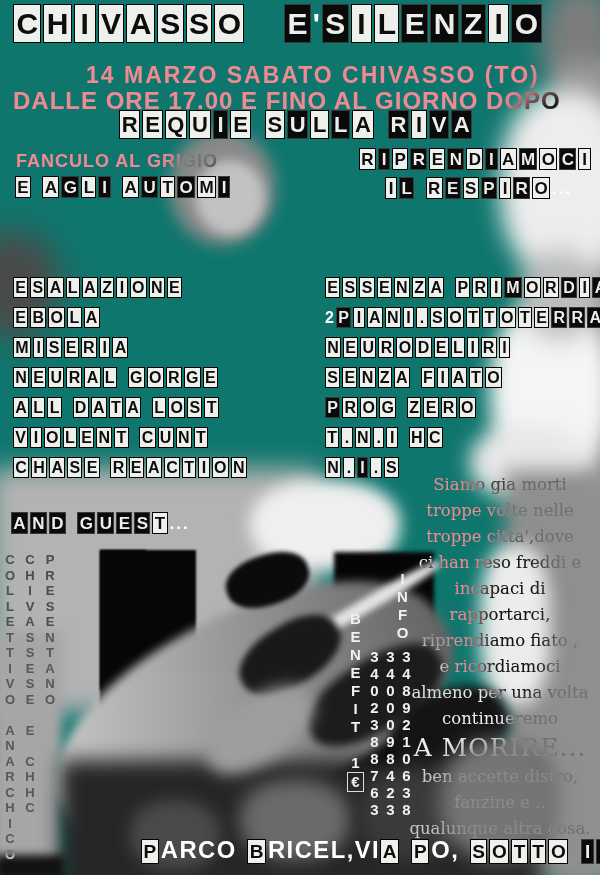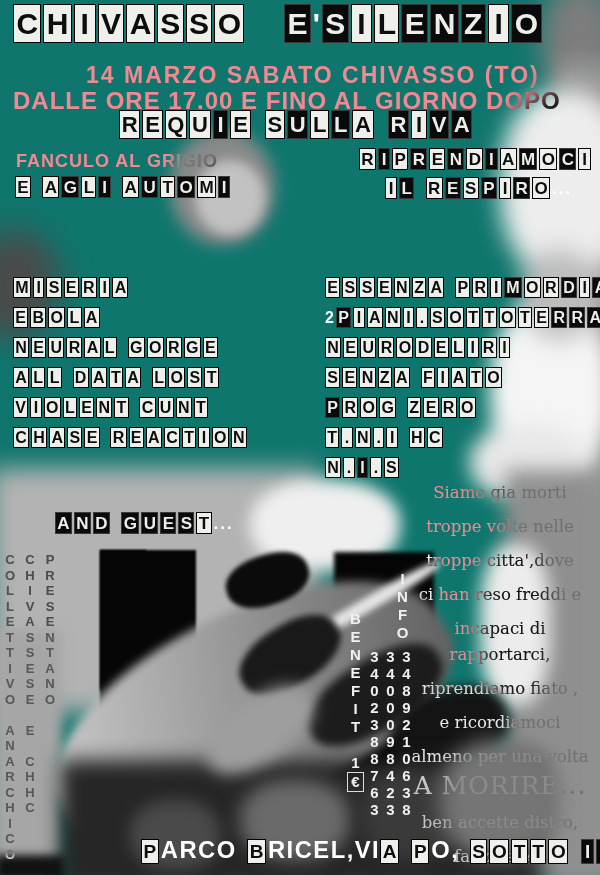--- a/index.html
+++ b/index.html
@@ -29,21 +29,21 @@
   .vt div{font-weight:bold;text-align:center;}
   .vdark{color:#fff;mix-blend-mode:difference;}
   .vlight{color:#f1f1ef;}
   .vt .o{border:1px solid #ddd;padding:0 1px;}
   .p15 div{height:15.5px;line-height:15.5px;font-size:13px;}
   .p17 div{height:17px;line-height:17px;font-size:15px;}
   .p18 div{height:18px;line-height:18px;font-size:15px;}
   
   .manifesto{position:absolute;left:402px;top:472px;width:196px;z-index:2;text-align:center;
              font-family:"DejaVu Serif",serif;color:#fff;mix-blend-mode:difference;}
-  .manifesto .ln div{font-size:16.5px;line-height:26px;margin-top:8px;}
+  .manifesto .ln div{font-size:16.5px;line-height:26px;}
   .manifesto .shout{font-size:25px;line-height:32px;letter-spacing:1px;}
 </style>
 </head>
 <body>
 
 <div class="poster">
 
   <div class="art">
     <div style="left:540px;top:-20px;width:80px;height:120px;background:#7d7d7d;border-radius:50%;filter:blur(14px);"></div>
     <div style="left:556px;top:60px;width:60px;height:820px;background:#969696;filter:blur(10px);"></div>
@@ -84,38 +84,39 @@
   <div class="plain" style="left:13px;top:87px;font-size:24px;letter-spacing:1px;">DALLE ORE 17.00 E FINO AL GIORNO DOPO</div>
 
   <div class="txt bxl sz-banner" style="left:118px;top:110px;"><span class="bx">R</span><span class="bx">E</span><span class="bx">Q</span><span class="bx">U</span><span class="bx b">I</span><span class="bx">E</span><span class="sp"></span><span class="bx">S</span><span class="bx b">U</span><span class="bx">L</span><span class="bx b">L</span><span class="bx">A</span><span class="sp"></span><span class="bx b">R</span><span class="bx">I</span><span class="bx b">V</span><span class="bx b">A</span></div>
 
   <div class="plain" style="left:16px;top:151px;font-size:18px;letter-spacing:1px;">FANCULO AL GRIGIO</div>
   <div class="txt bxl sz-slogan" style="left:14px;top:176px;"><span class="bx">E</span><span class="sp"></span><span class="bx">A</span><span class="bx b">G</span><span class="bx">L</span><span class="bx b">I</span><span class="sp"></span><span class="bx">A</span><span class="bx b">U</span><span class="bx">T</span><span class="bx b">O</span><span class="bx">M</span><span class="bx b">I</span></div>
   <div class="txt bxl sz-slogan" style="left:358px;top:148px;"><span class="bx">R</span><span class="bx b">I</span><span class="bx">P</span><span class="bx b">R</span><span class="bx">E</span><span class="bx b">N</span><span class="bx">D</span><span class="bx b">I</span><span class="bx">A</span><span class="bx b">M</span><span class="bx">O</span><span class="bx b">C</span><span class="bx">I</span></div>
   <div class="txt bxl sz-slogan" style="left:384px;top:177px;"><span class="bx">I</span><span class="bx b">L</span><span class="sp"></span><span class="bx">R</span><span class="bx b">E</span><span class="bx">S</span><span class="bx b">P</span><span class="bx">I</span><span class="bx b">R</span><span class="bx">O</span><span class="pl">.</span><span class="pl">.</span><span class="pl">.</span></div>
 
   <div class="bandlist sz-band" style="left:12px;top:277px;">
+      <div class="bandrow bxl"><span class="bx">E</span><span class="bx">S</span><span class="bx">A</span><span class="bx">L</span><span class="bx">A</span><span class="bx">Z</span><span class="bx">I</span><span class="bx">O</span><span class="bx">N</span><span class="bx">E</span></div>
+      <div class="bandrow bxl"><span class="bx">E</span><span class="bx">B</span><span class="bx">O</span><span class="bx">L</span><span class="bx">A</span></div>
       <div class="bandrow bxl"><span class="bx">M</span><span class="bx">I</span><span class="bx">S</span><span class="bx">E</span><span class="bx">R</span><span class="bx">I</span><span class="bx">A</span></div>
-      <div class="bandrow bxl"><span class="bx">E</span><span class="bx">B</span><span class="bx">O</span><span class="bx">L</span><span class="bx">A</span></div>
       <div class="bandrow bxl"><span class="bx">N</span><span class="bx">E</span><span class="bx">U</span><span class="bx">R</span><span class="bx">A</span><span class="bx">L</span><span class="sp"></span><span class="bx">G</span><span class="bx">O</span><span class="bx">R</span><span class="bx">G</span><span class="bx">E</span></div>
       <div class="bandrow bxl"><span class="bx">A</span><span class="bx">L</span><span class="bx">L</span><span class="sp"></span><span class="bx">D</span><span class="bx">A</span><span class="bx">T</span><span class="bx">A</span><span class="sp"></span><span class="bx">L</span><span class="bx">O</span><span class="bx">S</span><span class="bx">T</span></div>
       <div class="bandrow bxl"><span class="bx">V</span><span class="bx">I</span><span class="bx">O</span><span class="bx">L</span><span class="bx">E</span><span class="bx">N</span><span class="bx">T</span><span class="sp"></span><span class="bx">C</span><span class="bx">U</span><span class="bx">N</span><span class="bx">T</span></div>
       <div class="bandrow bxl"><span class="bx">C</span><span class="bx">H</span><span class="bx">A</span><span class="bx">S</span><span class="bx">E</span><span class="sp"></span><span class="bx">R</span><span class="bx">E</span><span class="bx">A</span><span class="bx">C</span><span class="bx">T</span><span class="bx">I</span><span class="bx">O</span><span class="bx">N</span></div>
     </div>
   <div class="bandlist sz-band" style="left:324px;top:277px;">
       <div class="bandrow bxl"><span class="bx">E</span><span class="bx">S</span><span class="bx">S</span><span class="bx">E</span><span class="bx">N</span><span class="bx">Z</span><span class="bx">A</span><span class="sp"></span><span class="bx">P</span><span class="bx">R</span><span class="bx">I</span><span class="bx b">M</span><span class="bx">O</span><span class="bx">R</span><span class="bx b">D</span><span class="bx">I</span><span class="bx b">A</span></div>
       <div class="bandrow bxl"><span class="pl">2</span><span class="bx b">P</span><span class="bx">I</span><span class="bx">A</span><span class="bx">N</span><span class="bx">I</span><span class="bx">.</span><span class="bx">S</span><span class="bx">O</span><span class="bx">T</span><span class="bx">T</span><span class="bx">O</span><span class="bx">T</span><span class="bx">E</span><span class="bx b">R</span><span class="bx b">R</span><span class="bx b">A</span></div>
       <div class="bandrow bxl"><span class="bx">N</span><span class="bx">E</span><span class="bx">U</span><span class="bx">R</span><span class="bx">O</span><span class="bx">D</span><span class="bx">E</span><span class="bx">L</span><span class="bx">I</span><span class="bx">R</span><span class="bx">I</span></div>
       <div class="bandrow bxl"><span class="bx">S</span><span class="bx">E</span><span class="bx">N</span><span class="bx">Z</span><span class="bx">A</span><span class="sp"></span><span class="bx">F</span><span class="bx">I</span><span class="bx">A</span><span class="bx">T</span><span class="bx">O</span></div>
       <div class="bandrow bxl"><span class="bx b">P</span><span class="bx">R</span><span class="bx">O</span><span class="bx">G</span><span class="sp"></span><span class="bx">Z</span><span class="bx">E</span><span class="bx">R</span><span class="bx">O</span></div>
       <div class="bandrow bxl"><span class="bx">T</span><span class="bx">.</span><span class="bx">N</span><span class="bx">.</span><span class="bx">I</span><span class="sp"></span><span class="bx">H</span><span class="bx">C</span></div>
       <div class="bandrow bxl"><span class="bx">N</span><span class="bx">.</span><span class="bx b">I</span><span class="bx">.</span><span class="bx">S</span></div>
     </div>
 
-  <div class="txt bxl sz-band" style="left:10px;top:512px;font-size:17px;margin-left:44px;"><span class="bx b">A</span><span class="bx b">N</span><span class="bx b">D</span><span class="sp"></span><span class="bx b">G</span><span class="bx b">U</span><span class="bx b">E</span><span class="bx b">S</span><span class="bx">T</span><span class="pl">.</span><span class="pl">.</span><span class="pl">.</span></div>
+  <div class="txt bxl sz-band" style="left:10px;top:512px;font-size:17px;"><span class="bx b">A</span><span class="bx b">N</span><span class="bx b">D</span><span class="sp"></span><span class="bx b">G</span><span class="bx b">U</span><span class="bx b">E</span><span class="bx b">S</span><span class="bx">T</span><span class="pl">.</span><span class="pl">.</span><span class="pl">.</span></div>
 
   <div class="vt vdark p15" style="left:2px;top:552px;width:16px;">
       <div>C</div>
       <div>O</div>
       <div>L</div>
       <div>L</div>
       <div>E</div>
       <div>T</div>
       <div>T</div>
       <div>I</div>
@@ -222,20 +223,21 @@
   <div class="manifesto">
     <div class="ln">
         <div>Siamo gia morti</div>
         <div>troppe volte nelle</div>
         <div>troppe citta',dove</div>
         <div>ci han reso freddi e</div>
         <div>incapaci di rapportarci,</div>
         <div>riprendiamo fiato ,</div>
         <div>e ricordiamoci</div>
         <div>almeno per una volta</div>
+        <div>continueremo</div>
       </div>
     <div class="shout">A MORIRE...</div>
     <div class="ln">
         <div>ben accette distro,</div>
         <div>fanzine e ..</div>
         <div>qualunque altra cosa.</div>
       </div>
   </div>
 
   <div class="txt bxl sz-venue" style="left:140px;top:836px;"><span class="bx">P</span><span class="pl">A</span><span class="pl">R</span><span class="pl">C</span><span class="pl">O</span><span class="sp"></span><span class="bx">B</span><span class="pl">R</span><span class="pl">I</span><span class="pl">C</span><span class="pl">E</span><span class="pl">L</span><span class="pl">,</span><span class="pl">V</span><span class="pl">I</span><span class="bx">A</span><span class="sp"></span><span class="bx">P</span><span class="pl">O</span><span class="pl">,</span><span class="sp"></span><span class="bx">S</span><span class="bx">O</span><span class="bx">T</span><span class="bx">T</span><span class="bx">O</span><span class="sp"></span><span class="bx b">I</span><span class="bx b">L</span><span class="sp"></span></div>

